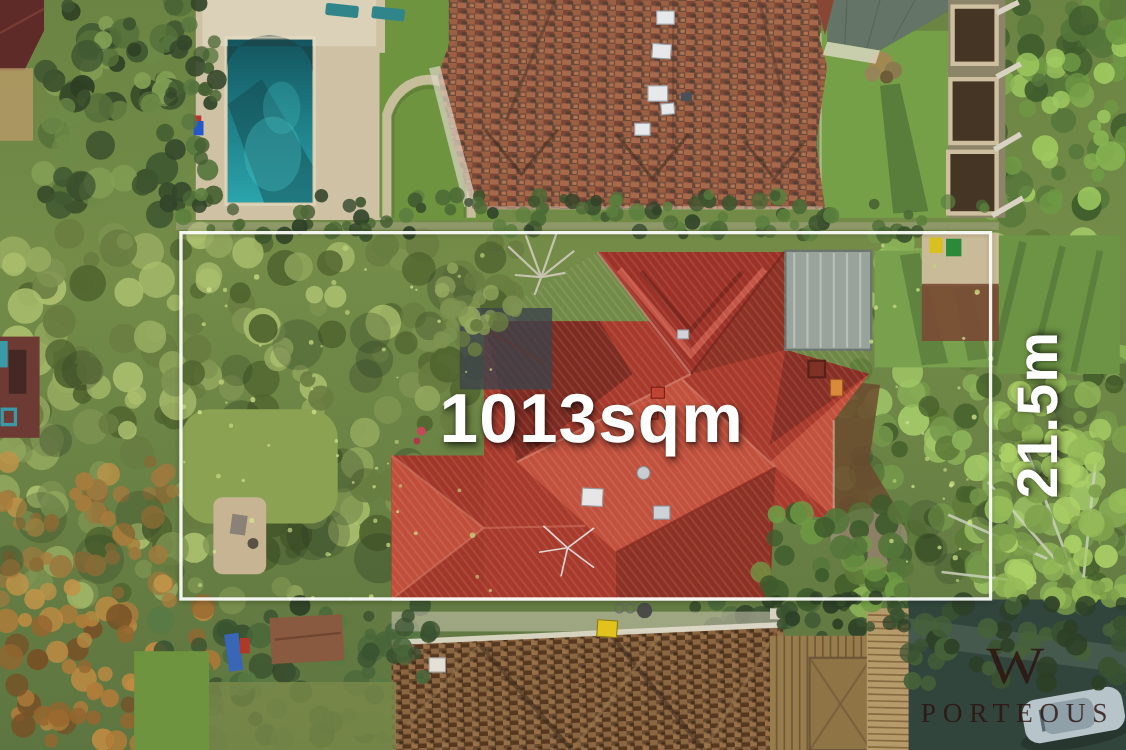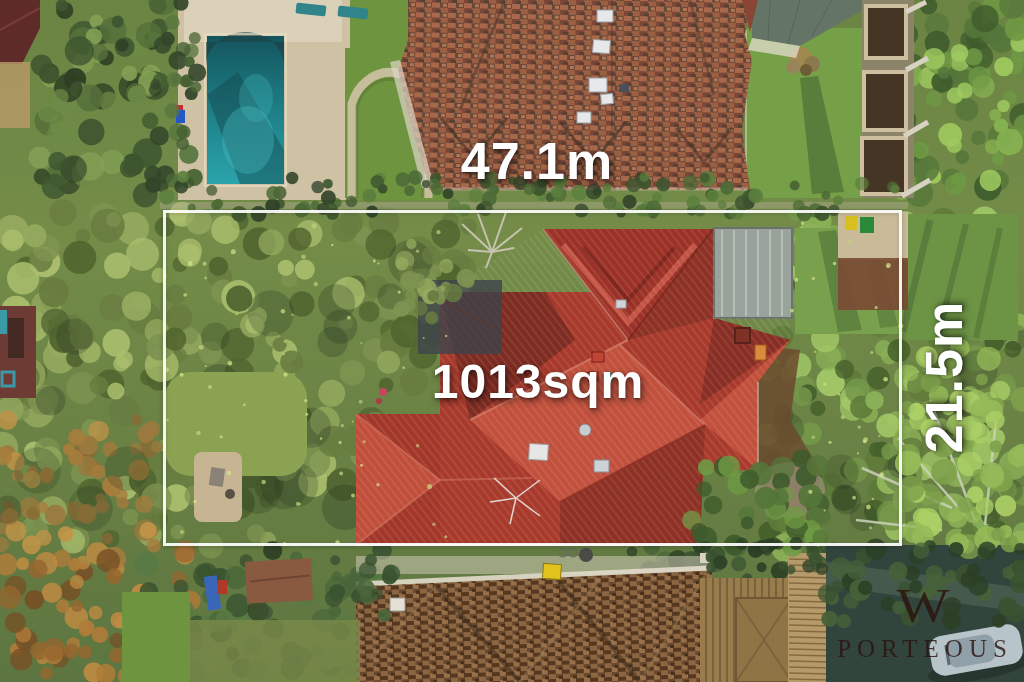--- a/index.html
+++ b/index.html
@@ -7,21 +7,21 @@
          background:#5d7540;font-family:"Liberation Sans",sans-serif;}
   .stage svg{position:absolute;left:0;top:0;}
   .boundary{position:absolute;left:163px;top:210px;width:733px;height:330px;
             border:3px solid var(--boundary-color,#ffffff);opacity:.92;
             box-shadow:0 1px 5px rgba(0,0,0,.25), inset 0 1px 4px rgba(0,0,0,.15);
             pointer-events:none;}
   .dim-label{position:absolute;color:var(--label-color,#ffffff);font-weight:700;
              white-space:nowrap;transform:translate(-50%,-50%);letter-spacing:1px;
              text-shadow:2px 3px 7px rgba(0,0,0,.55),0 1px 3px rgba(0,0,0,.4);}
   .frontage{left:537px;top:161px;font-size:52px;}
-  .area{left:538px;top:381px;font-size:48px;}
+  .area{left:538px;top:381px;font-size:63px;}
   .side{left:944px;top:377px;font-size:52px;transform:translate(-50%,-50%) rotate(-90deg);}
   .watermark{position:absolute;left:806px;top:578px;width:232px;text-align:center;
              color:var(--watermark-color,#2b110d);opacity:.8;
              font-family:"Liberation Serif",serif;pointer-events:none;}
   .wm-logo{font-size:56px;line-height:1;font-weight:400;letter-spacing:-2px;transform:scaleY(.85);}
   .wm-name{font-size:25px;letter-spacing:6px;text-indent:6px;margin-top:1px;}
 </style>
 </head>
 <body>
 
@@ -1604,21 +1604,20 @@
         <circle cx="900.7" cy="325.8" r="2.5" fill="#d2e38c" fill-opacity="0.76"></circle>
         <circle cx="842.9" cy="417.1" r="2.2" fill="#c3d67f" fill-opacity="0.69"></circle>
         <circle cx="839.1" cy="394.2" r="1.3" fill="#d2e38c" fill-opacity="0.70"></circle>
         <circle cx="834.5" cy="263.5" r="1.7" fill="#d2e38c" fill-opacity="0.77"></circle>
         <circle cx="859.2" cy="427.1" r="1.7" fill="#d2e38c" fill-opacity="0.61"></circle>
       </g>
 </svg>
 
 <div class="boundary"></div>
 
-<div class="dim-label frontage">47.1m</div>
 <div class="dim-label area">1013sqm</div>
 <div class="dim-label side">21.5m</div>
 
 <div class="watermark">
   <div class="wm-logo">W</div>
   <div class="wm-name">PORTEOUS</div>
 </div>
 
 </div>
 

